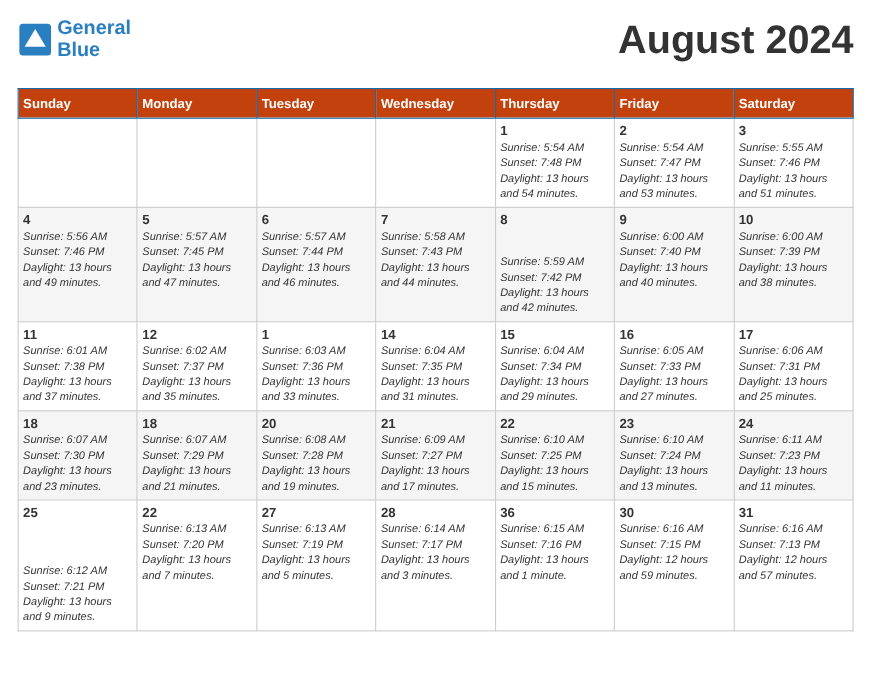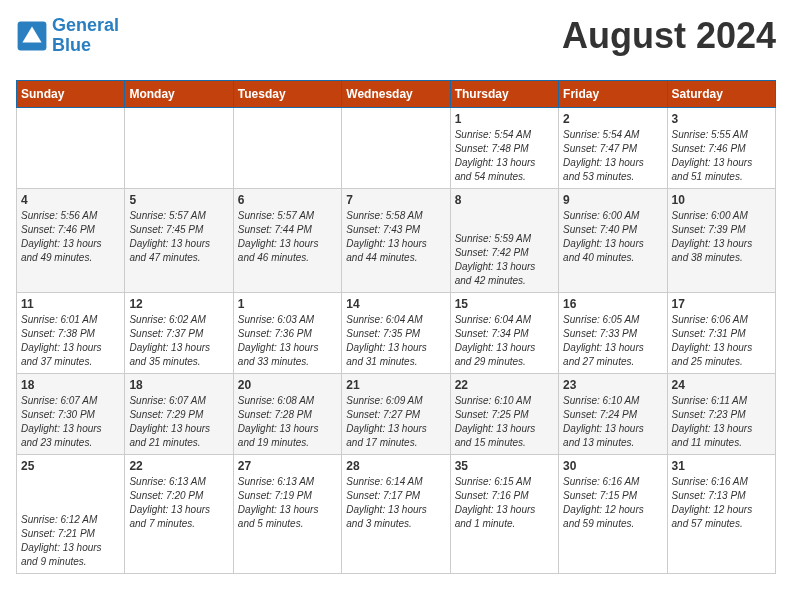--- a/index.html
+++ b/index.html
@@ -323,21 +323,21 @@
 and 5 minutes.</div>
         </td>
         <td>
           <div class="day-number">28</div>
           <div class="day-info" style="white-space: pre-line;">Sunrise: 6:14 AM
 Sunset: 7:17 PM
 Daylight: 13 hours
 and 3 minutes.</div>
         </td>
         <td>
-          <div class="day-number">35</div>
+          <div class="day-number">36</div>
           <div class="day-info" style="white-space: pre-line;">Sunrise: 6:15 AM
 Sunset: 7:16 PM
 Daylight: 13 hours
 and 1 minute.</div>
         </td>
         <td>
           <div class="day-number">30</div>
           <div class="day-info" style="white-space: pre-line;">Sunrise: 6:16 AM
 Sunset: 7:15 PM
 Daylight: 12 hours

